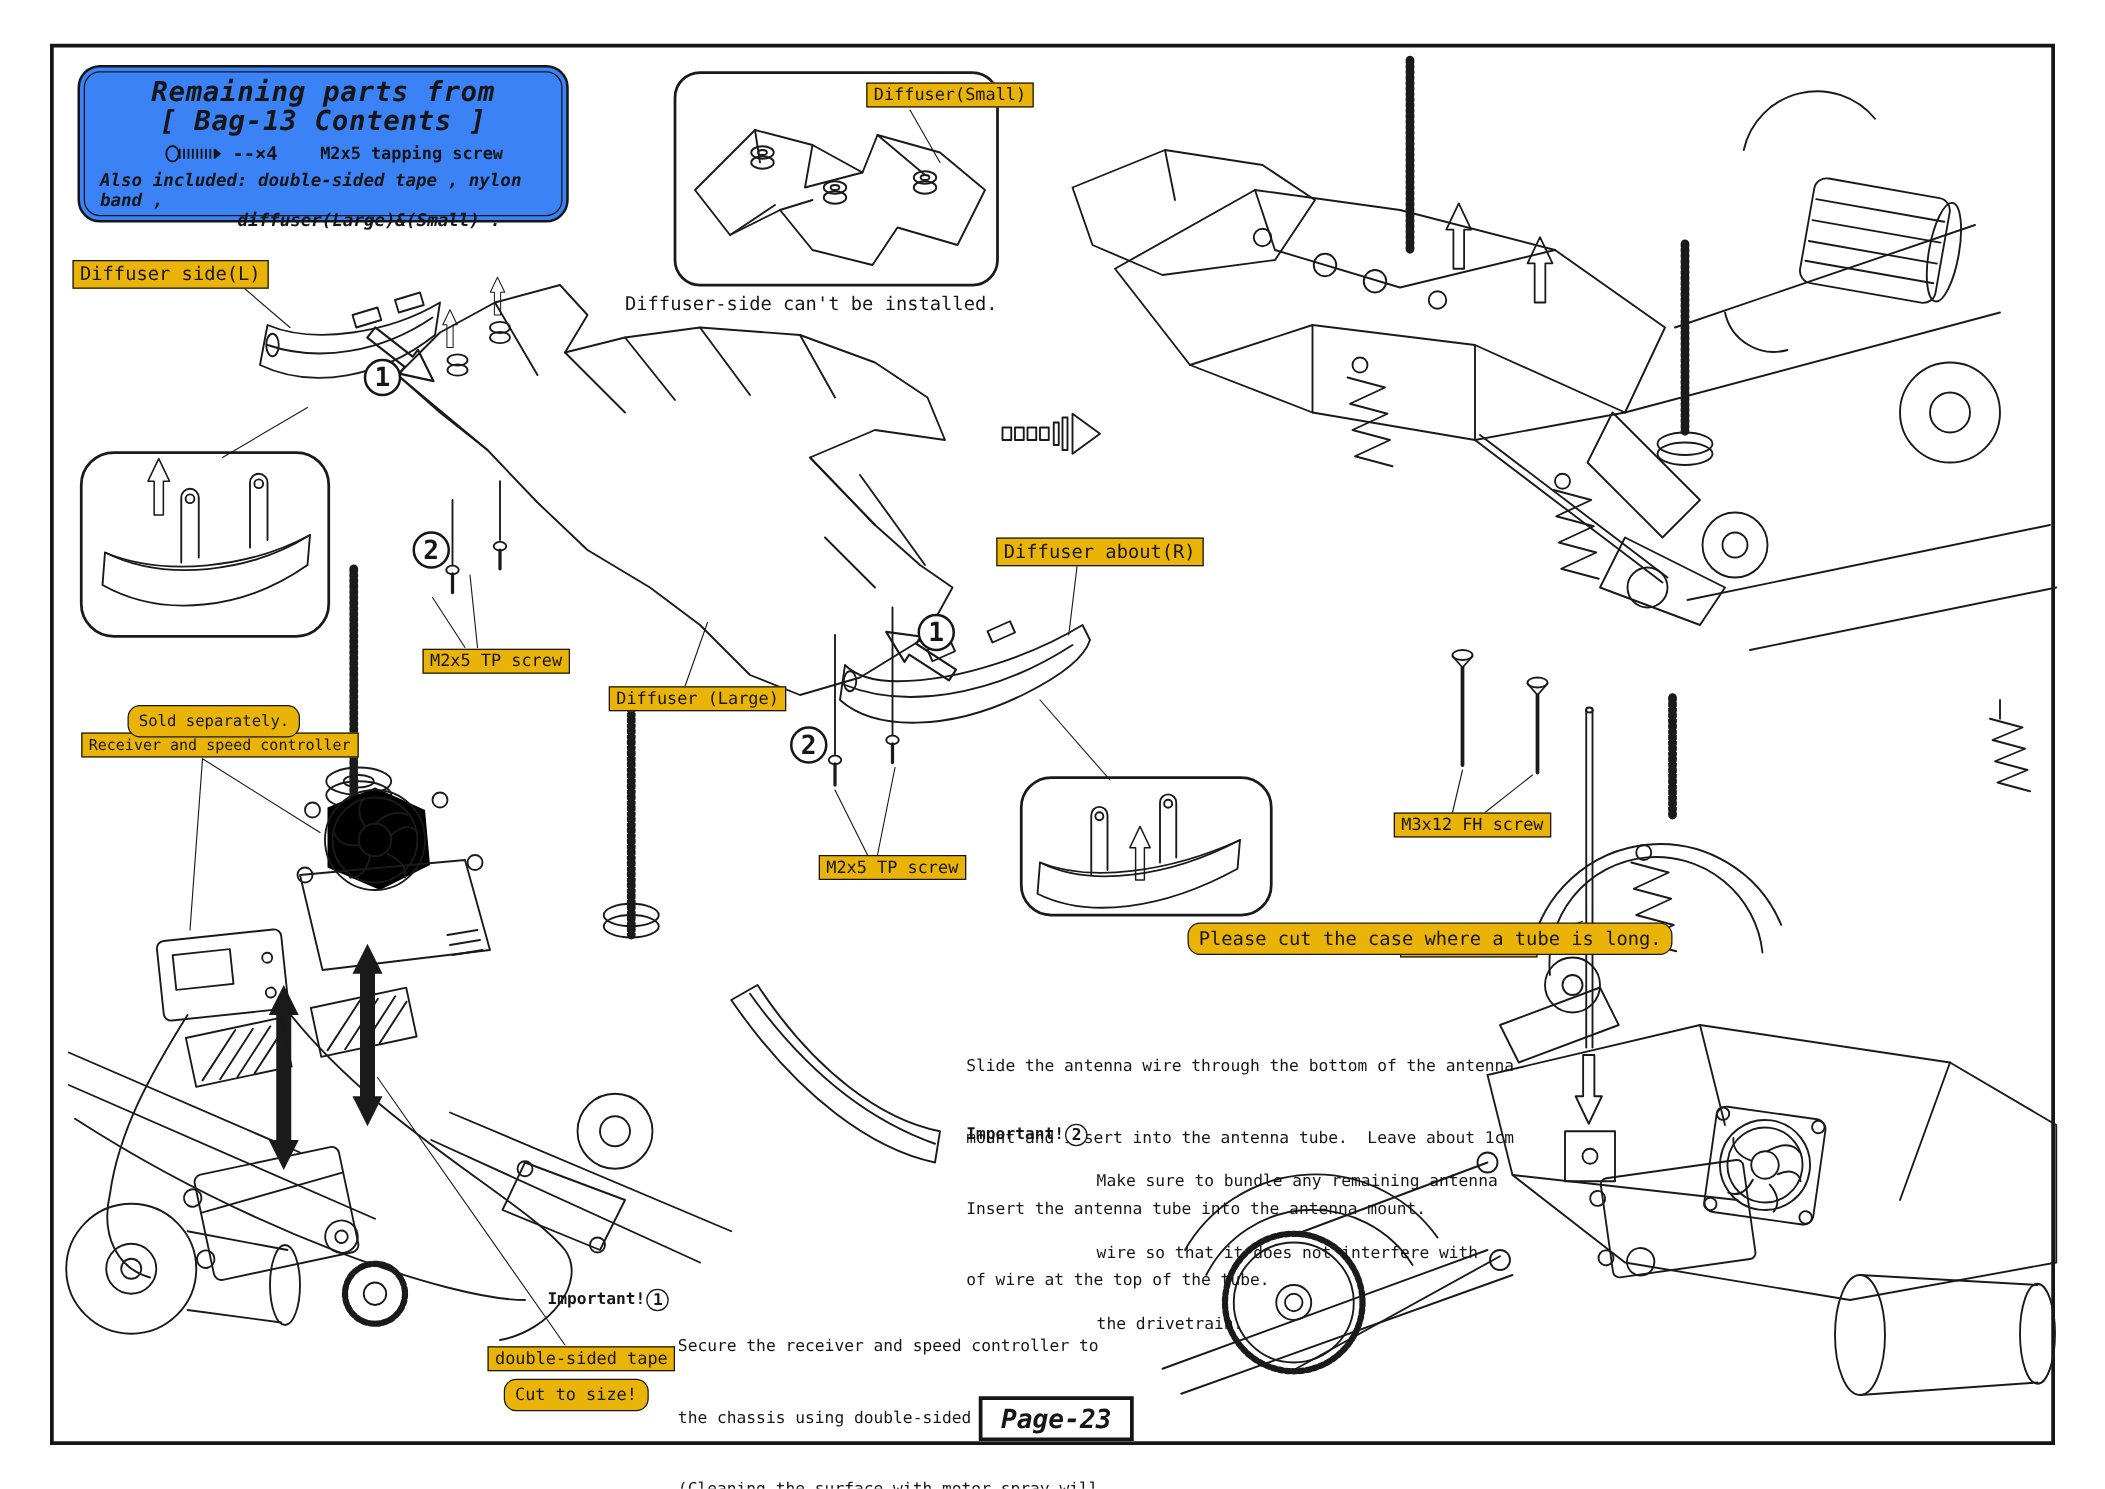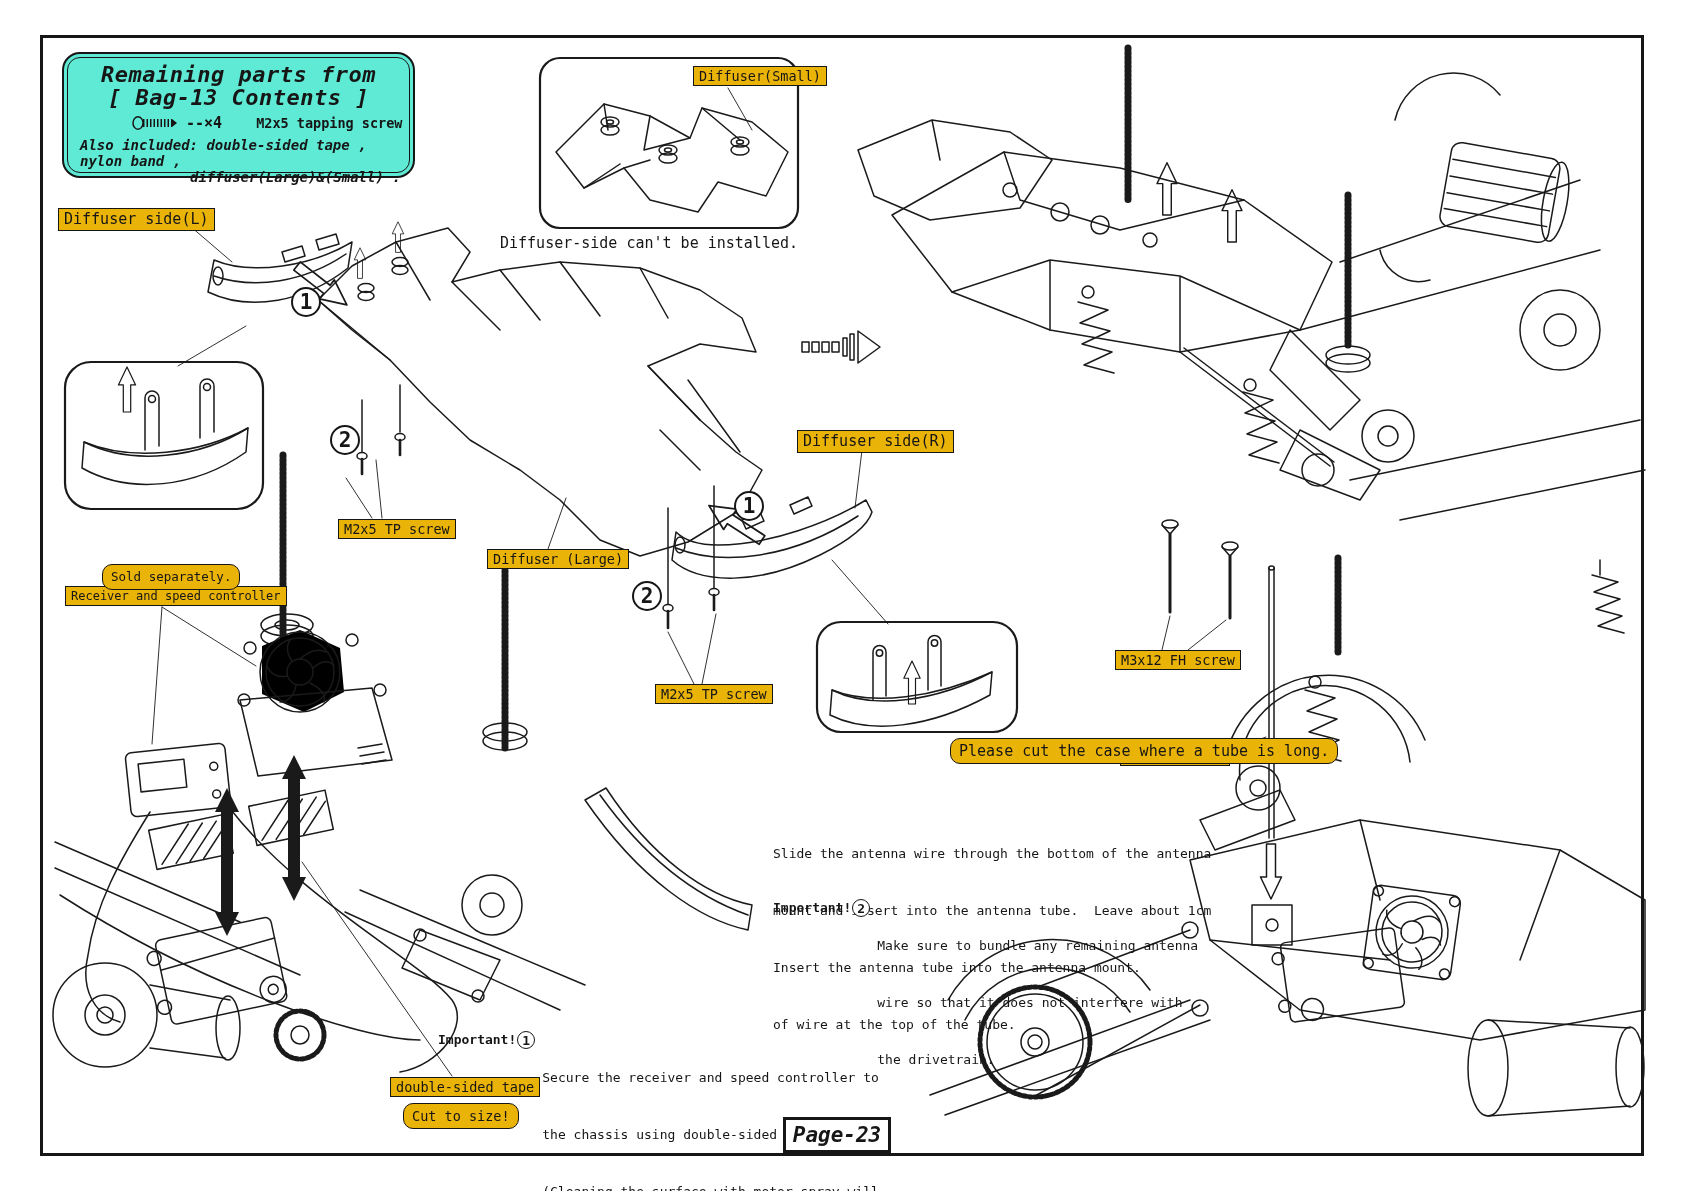--- a/index.html
+++ b/index.html
@@ -21,32 +21,32 @@
   .step{position:absolute;width:30px;height:30px;border:2.6px solid #161616;border-radius:50%;
         display:flex;align-items:center;justify-content:center;background:#fff;
         font-size:21px;font-weight:bold;z-index:6;box-sizing:border-box;}
   .txt{position:absolute;font-size:13px;line-height:19px;white-space:pre;z-index:5;}
   .imp{display:flex;align-items:flex-start;}
   .imp-head{display:flex;align-items:flex-end;font-weight:bold;}
   .ic{display:inline-flex;width:18px;height:18px;border:1.6px solid #161616;border-radius:50%;
       align-items:center;justify-content:center;font-size:13px;font-weight:bold;margin-left:1px;
       box-sizing:border-box;background:#fff;}
   .imp-lines{margin-left:7px;}
-  .parts-box{position:absolute;left:62px;top:52px;width:353px;height:126px;
-             border:2.5px solid #161616;border-radius:18px;box-sizing:border-box;z-index:6;background:#5eead4;padding-left:28px;}
+  .parts-box{position:absolute;left:62px;top:52px;width:393px;height:126px;
+             border:2.5px solid #161616;border-radius:18px;box-sizing:border-box;z-index:6;background:#3b82f6;padding-left:28px;}
   .parts-inner{position:absolute;left:3px;top:3px;right:3px;bottom:3px;
                border:1.5px solid #161616;border-radius:13px;padding-top:5px;box-sizing:border-box;}
   .pb-title{text-align:center;font-size:22px;line-height:23px;font-weight:bold;font-style:italic;letter-spacing:0.5px;}
   .pb-screw-row{display:flex;align-items:center;margin-top:5px;padding-left:64px;}
   .pb-qty{font-size:15px;font-weight:bold;margin-left:8px;}
   .pb-sname{font-size:13.5px;font-weight:bold;margin-left:34px;}
   .pb-also1{font-size:14px;font-weight:bold;font-style:italic;padding-left:12px;margin-top:5px;line-height:16px;}
   .pb-also2{font-size:14px;font-weight:bold;font-style:italic;padding-left:122px;line-height:16px;}
   .note{position:absolute;font-size:15px;white-space:nowrap;z-index:5;}
-  .page-num{position:absolute;left:783px;top:1117px;width:108px;height:36px;border:3px solid #161616;
+  .page-num{position:absolute;left:783px;top:1117px;width:124px;height:36px;border:3px solid #161616;
             box-sizing:border-box;background:#fff;display:flex;align-items:center;justify-content:center;
             font-size:21px;font-weight:bold;font-style:italic;z-index:7;}
 </style>
 </head>
 <body>
 
 <div class="frame"></div>
 
 <svg id="art" width="1684" height="1191" viewBox="0 0 1684 1191">
   <defs>
@@ -341,21 +341,21 @@
       <span class="pb-qty">--×4</span>
       <span class="pb-sname">M2x5 tapping screw</span>
     </div>
     <div class="pb-also1">Also included: double-sided tape , nylon band ,</div>
     <div class="pb-also2">diffuser(Large)&amp;(Small) .</div>
   </div>
 </div>
 
 <div class="lbl" style="left:693px;top:66px">Diffuser(Small)</div>
 <div class="lbl" style="left:58px;top:208px;font-size:15px;line-height:19px">Diffuser side(L)</div>
-<div class="lbl" style="left:797px;top:430px;font-size:15px;line-height:19px">Diffuser side(R)</div>
+<div class="lbl" style="left:797px;top:430px;font-size:15px;line-height:19px">Diffuser about(R)</div>
 <div class="lbl" style="left:338px;top:519px">M2x5 TP screw</div>
 <div class="lbl" style="left:487px;top:549px">Diffuser (Large)</div>
 <div class="lbl" style="left:655px;top:684px">M2x5 TP screw</div>
 <div class="lbl" style="left:1115px;top:650px">M3x12 FH screw</div>
 <div class="lbl" style="left:1120px;top:746px">Antenna tube</div>
 <div class="lbl" style="left:65px;top:586px;font-size:12px">Receiver and speed controller</div>
 <div class="lbl" style="left:390px;top:1077px">double-sided tape</div>
 
 <div class="lbl round" style="left:102px;top:564px;font-size:12.5px">Sold separately.</div>
 <div class="lbl round" style="left:403px;top:1103px">Cut to size!</div>

